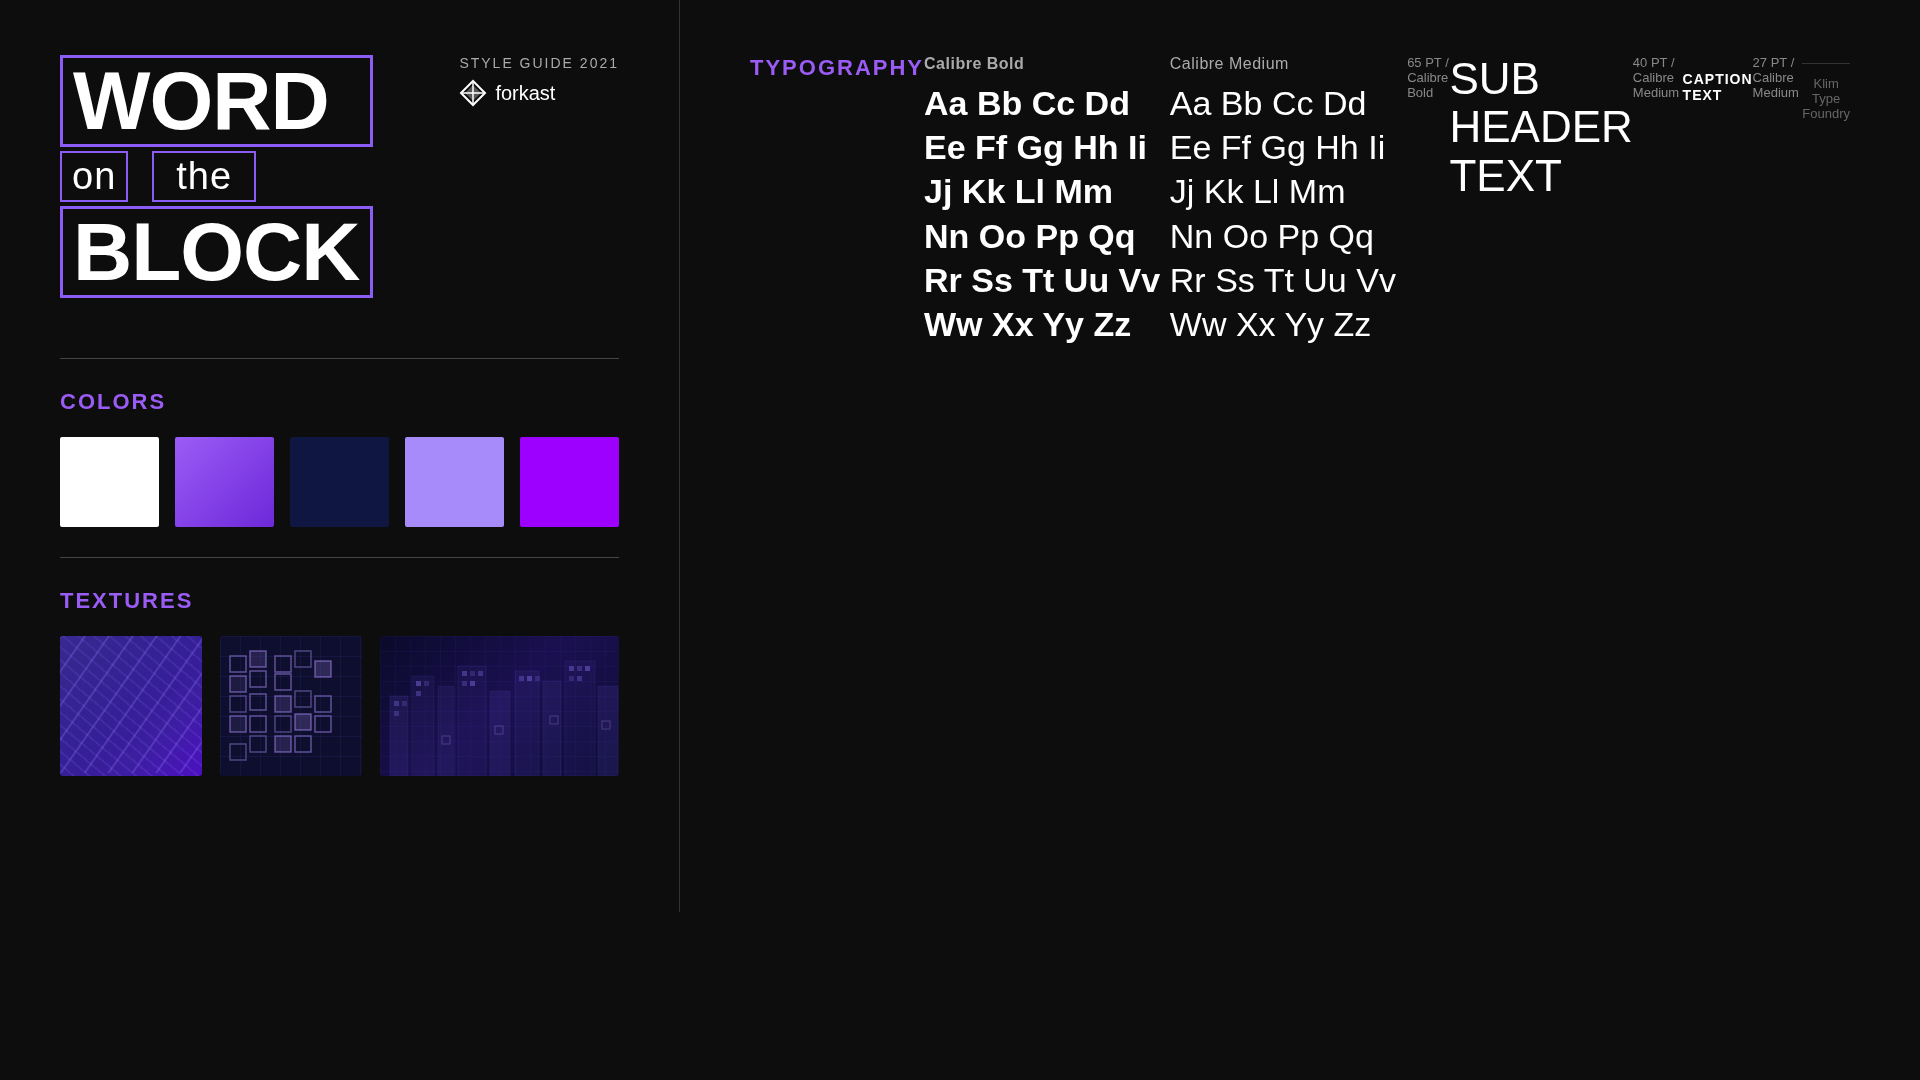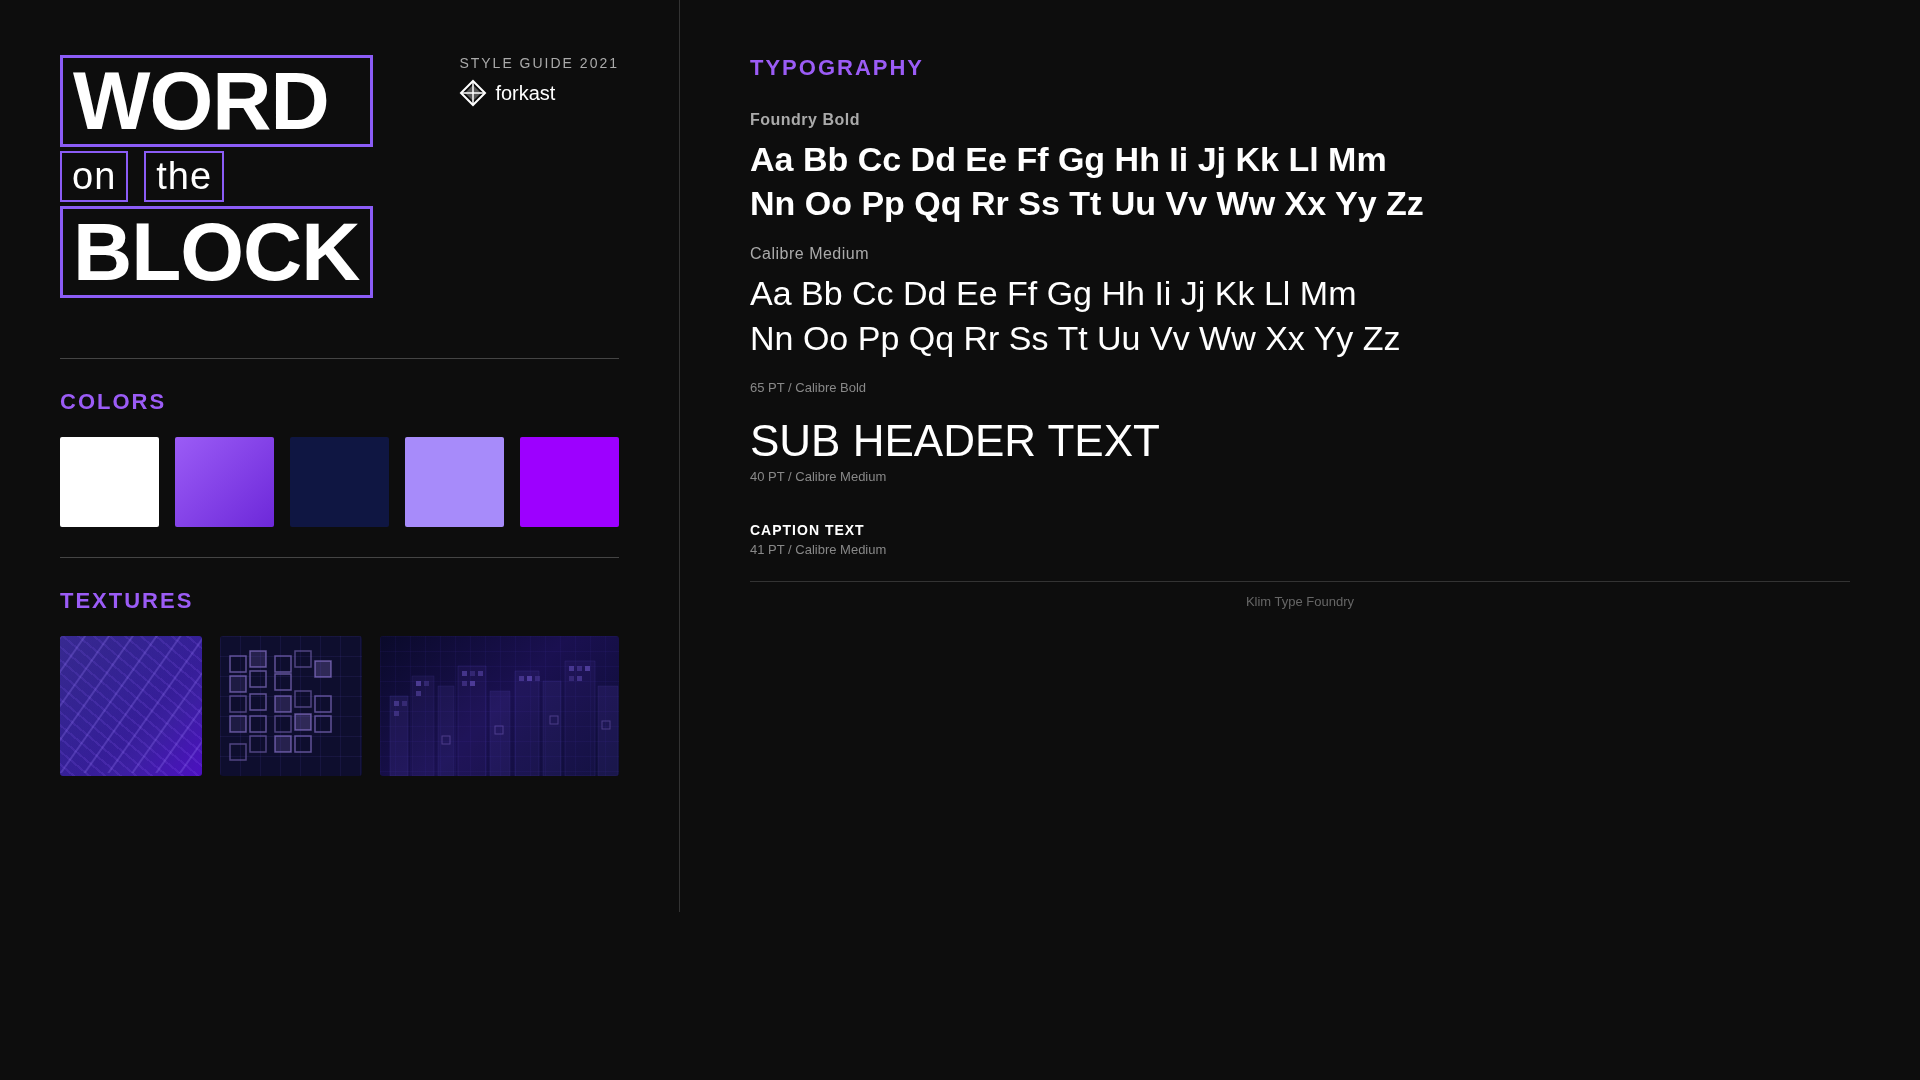--- a/index.html
+++ b/index.html
@@ -64,24 +64,24 @@
       padding: 2px 10px;
       display: inline-block;
       letter-spacing: 1px;
     }
 
     .logo-the {
       font-size: 38px;
       font-weight: 400;
       color: #fff;
       border: 2px solid #8b5cf6;
-      padding: 2px 10px;
+      padding: 2px 22px;
       display: inline-block;
       letter-spacing: 1px;
-      margin-left: 16px;
+      margin-left: 24px;
     }
 
     .logo-block-row {
       margin-top: 4px;
       border: 3px solid #8b5cf6;
       display: inline-block;
       padding: 2px 10px;
     }
 
     .logo-block-text {
@@ -229,21 +229,21 @@
         linear-gradient(90deg, rgba(80,60,200,0.08) 1px, transparent 1px);
       background-size: 15px 15px;
     }
 
     
     .right-panel {
       flex: 1;
       height: 912px;
       padding: 55px 70px 40px 70px;
       display: flex;
-      flex-direction: column;
+      flex-direction: row;
     }
 
     .typography-label {
       font-size: 22px;
       font-weight: 800;
       color: #9b5cf6;
       letter-spacing: 2px;
       text-transform: uppercase;
       margin-bottom: 30px;
     }
@@ -465,37 +465,37 @@
       </div>
     </div>
   </div>
 </div>
 
 <div class="right-panel">
 
   <div class="typography-label">TYPOGRAPHY</div>
 
   <div class="font-section">
-    <div class="font-name">Foundry Bold</div>
+    <div class="font-name">Calibre Bold</div>
     <div class="alphabet-bold">
       <span>Aa Bb Cc Dd Ee Ff Gg Hh Ii Jj Kk Ll Mm</span><br>
       <span>Nn Oo Pp Qq Rr Ss Tt Uu Vv Ww Xx Yy Zz</span>
     </div>
   </div>
 
   <div class="font-section">
     <div class="font-name medium-weight">Calibre Medium</div>
     <div class="alphabet-medium">
       <span>Aa Bb Cc Dd Ee Ff Gg Hh Ii Jj Kk Ll Mm</span><br>
       <span>Nn Oo Pp Qq Rr Ss Tt Uu Vv Ww Xx Yy Zz</span>
     </div>
   </div>
 
   <div class="pt-label">65 PT / Calibre Bold</div>
 
   <div class="sub-header-display">SUB HEADER TEXT</div>
   <div class="pt-label">40 PT / Calibre Medium</div>
 
   <div class="caption-label-title">CAPTION TEXT</div>
-  <div class="caption-pt-label">41 PT / Calibre Medium</div>
+  <div class="caption-pt-label">27 PT / Calibre Medium</div>
 
   <div class="klim-label">Klim Type Foundry</div>
 </div>
 
 </body></html>

